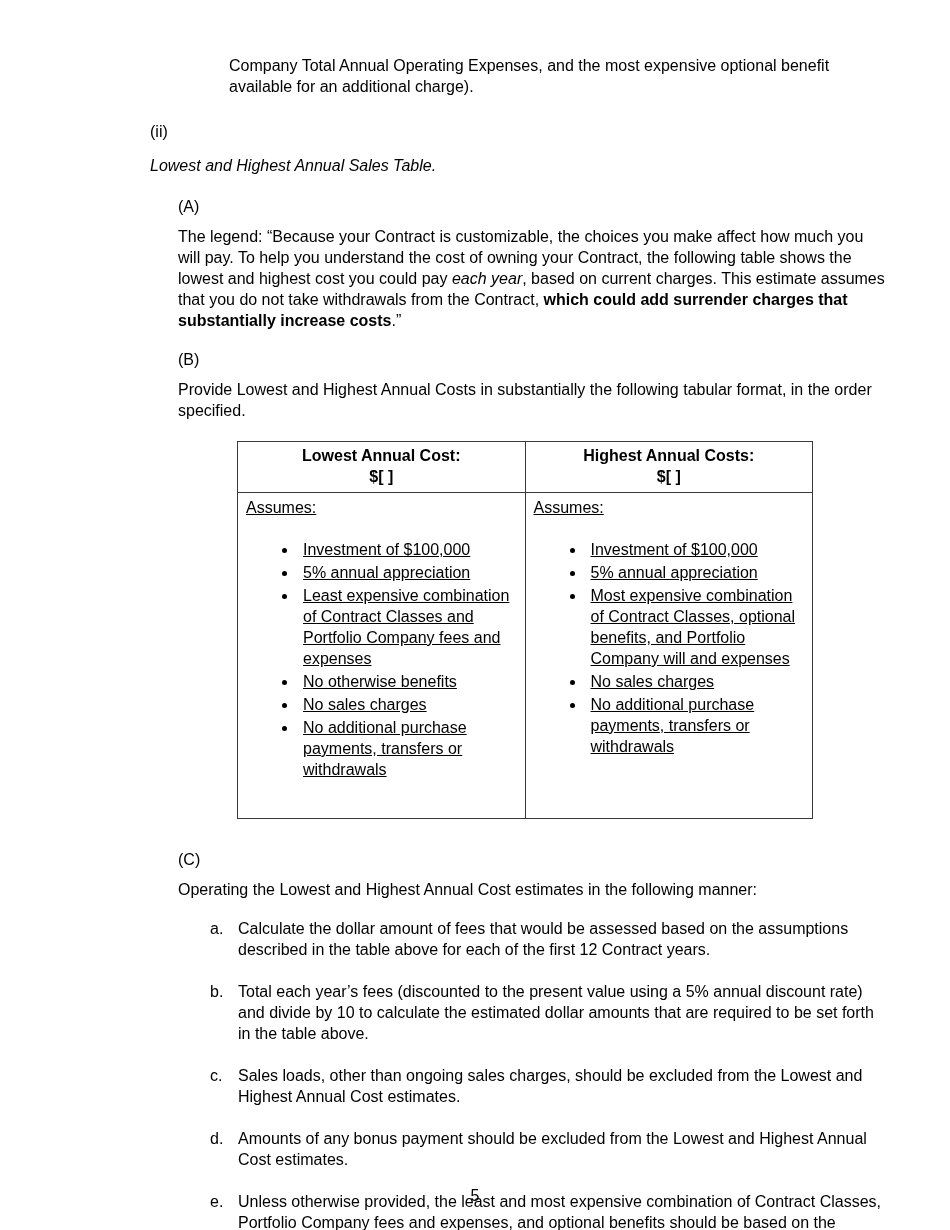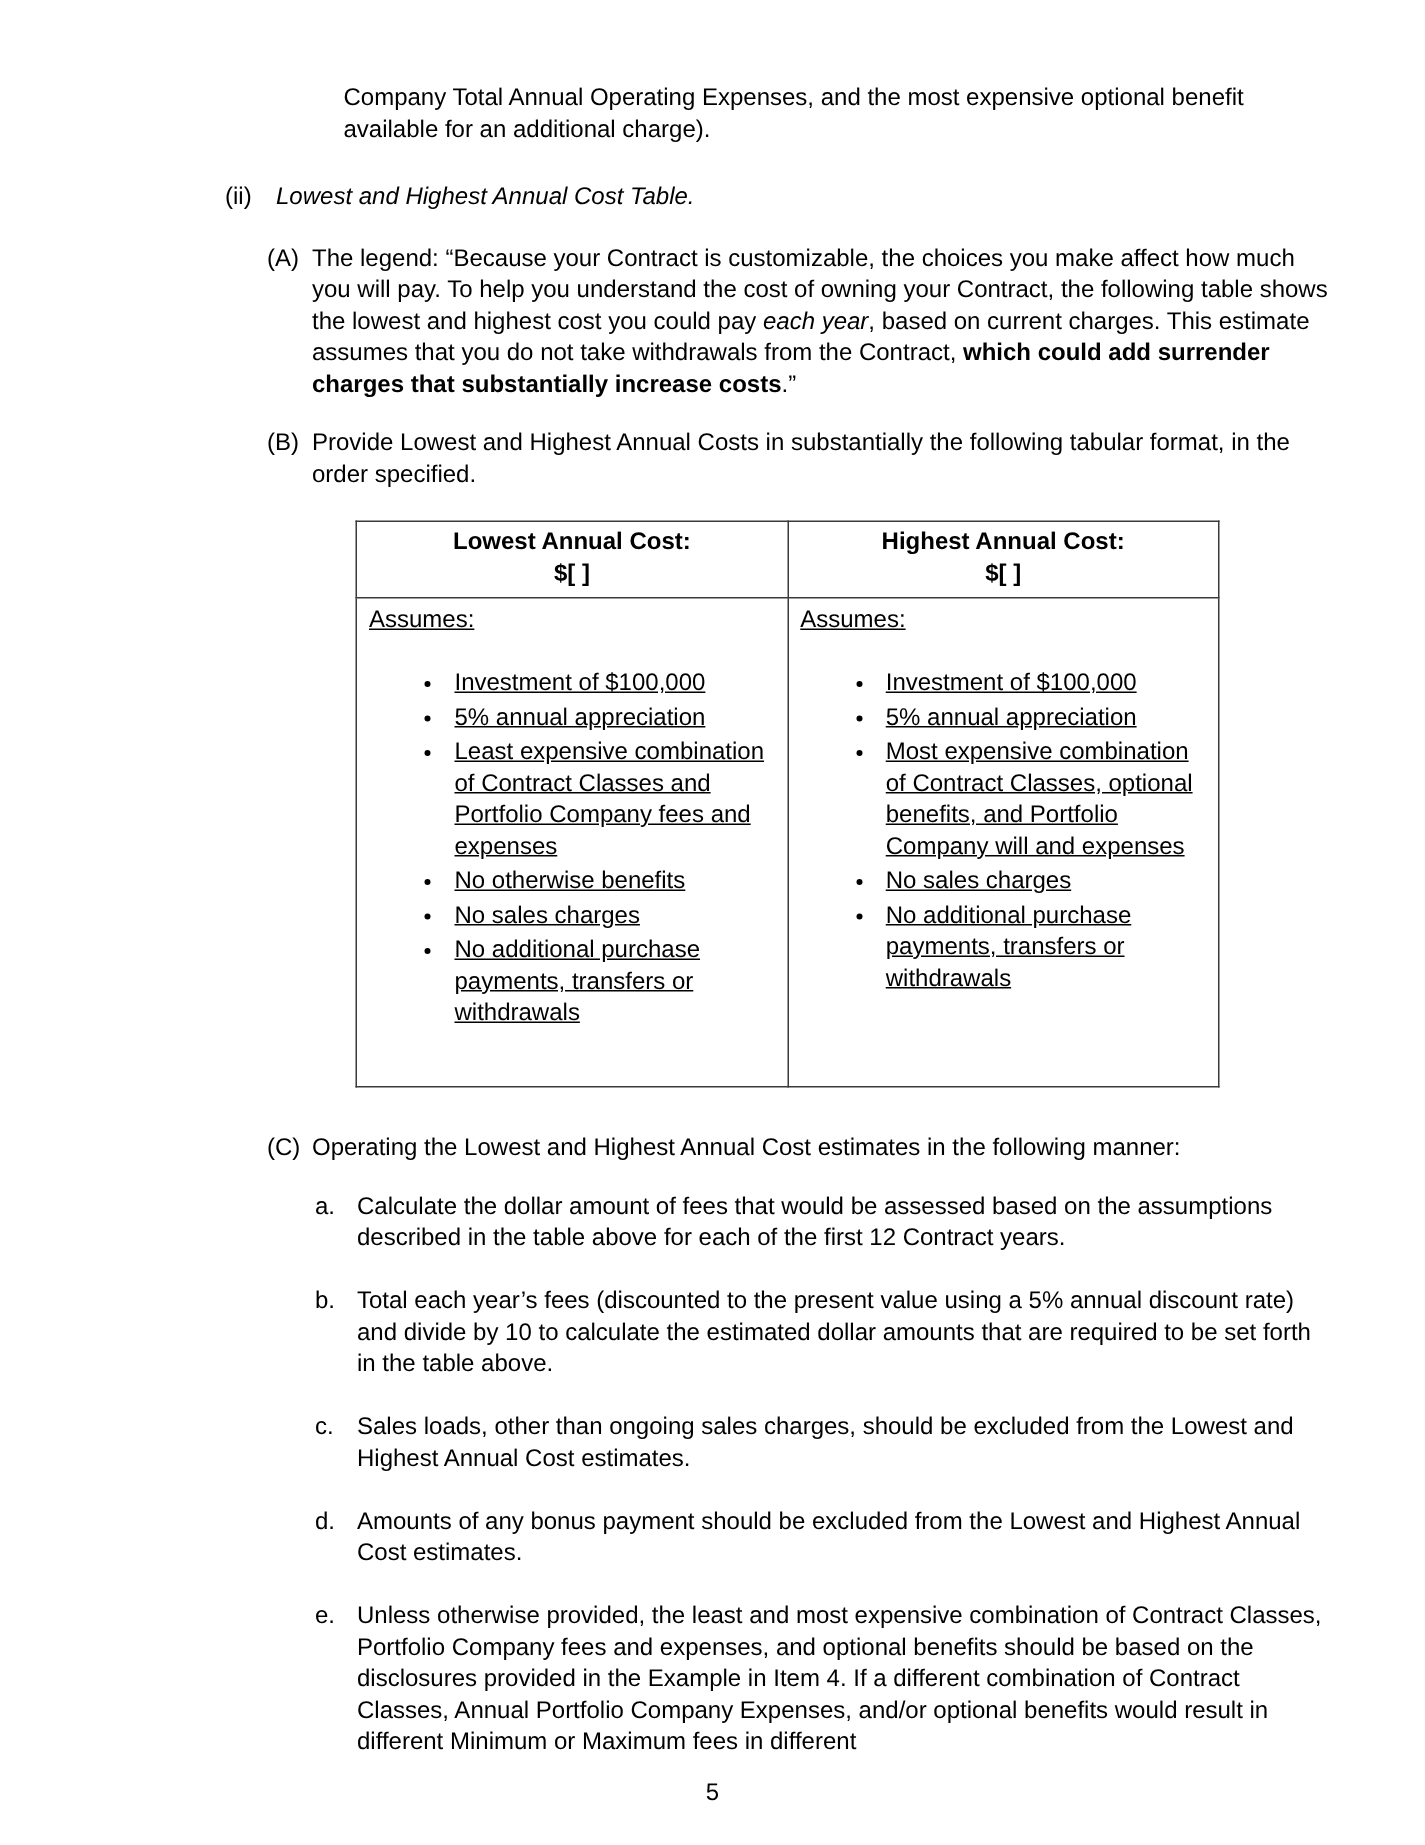--- a/index.html
+++ b/index.html
@@ -20,20 +20,21 @@
     padding: 55px 64px 0 150px;
     overflow: hidden;
   }
   .para-cont {
     margin-left: 79px;
     margin-bottom: 24px;
   }
   .item {
     display: flex;
     align-items: flex-start;
+    flex-direction: column;
   }
   .item .lbl { flex: 0 0 30px; }
   .item .body { flex: 1 1 auto; }
   .item-ii { margin-bottom: 20px; }
   .item-ii .lbl { flex: 0 0 34px; }
   .item-abc { margin-left: 28px; margin-bottom: 18px; }
   .sub-item {
     display: flex;
     align-items: flex-start;
     margin-left: 60px;
@@ -87,42 +88,42 @@
 </style>
 </head>
 <body>
 
 <div class="sheet">
 
   <p class="para-cont">Company Total Annual Operating Expenses, and the most expensive optional benefit available for an additional charge).</p>
 
   <div class="item item-ii">
     <span class="lbl">(ii)</span>
-    <span class="body it">Lowest and Highest Annual Cost Table.</span>
+    <span class="body it">Lowest and Highest Annual Sales Table.</span>
   </div>
 
   <div class="item item-abc">
     <span class="lbl">(A)</span>
     <span class="body"><span>The legend: “Because your Contract is customizable, the choices you make affect how much you will pay.  To help you understand the cost of owning your Contract, the following table shows the lowest and highest cost you could pay </span><span class="it">each year</span><span>, based on current charges.  This estimate assumes that you do not take withdrawals from the Contract, </span><span class="b">which could add surrender charges that substantially increase costs</span><span>.”</span></span>
   </div>
 
   <div class="item item-abc">
     <span class="lbl">(B)</span>
     <span class="body">Provide Lowest and Highest Annual Costs in substantially the following tabular format, in the order specified.</span>
   </div>
 
   <table class="cost-table">
     <tbody>
         <tr>
       <th>
         <span class="hdr-line">Lowest Annual Cost:</span>
         <span class="hdr-line">$[ ]</span>
       </th>
       <th>
-        <span class="hdr-line">Highest Annual Cost:</span>
+        <span class="hdr-line">Highest Annual Costs:</span>
         <span class="hdr-line">$[ ]</span>
       </th>
     </tr>
     <tr>
       <td>
         <div>Assumes:</div>
         <ul>
           <li>Investment of $100,000</li>
           <li>5% annual appreciation</li>
           <li>Least expensive combination of Contract Classes and Portfolio Company fees and expenses</li>

